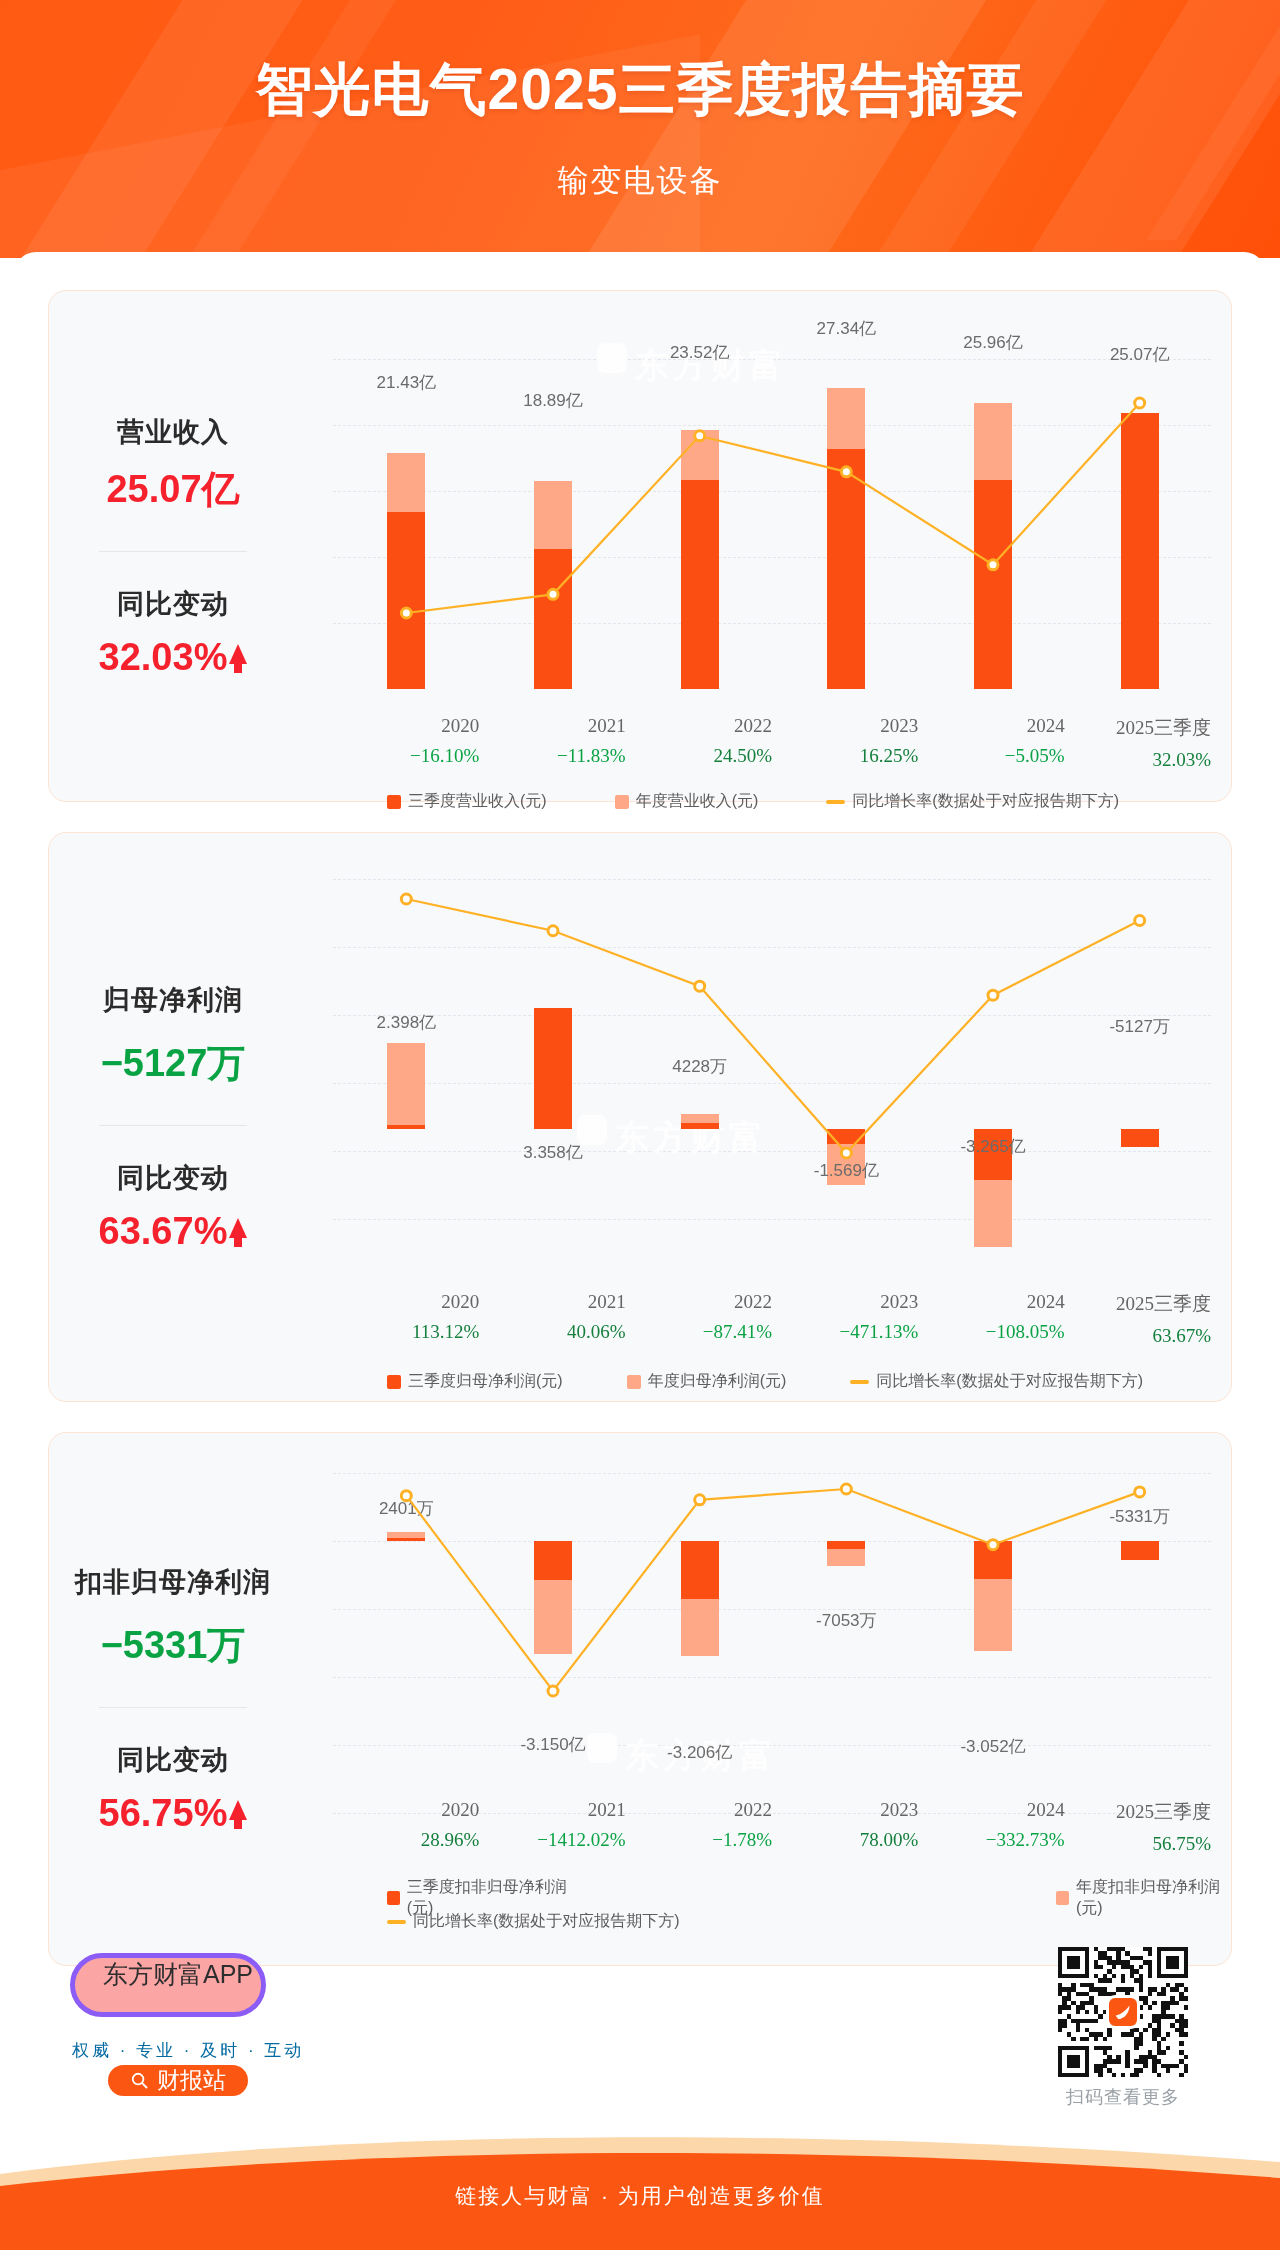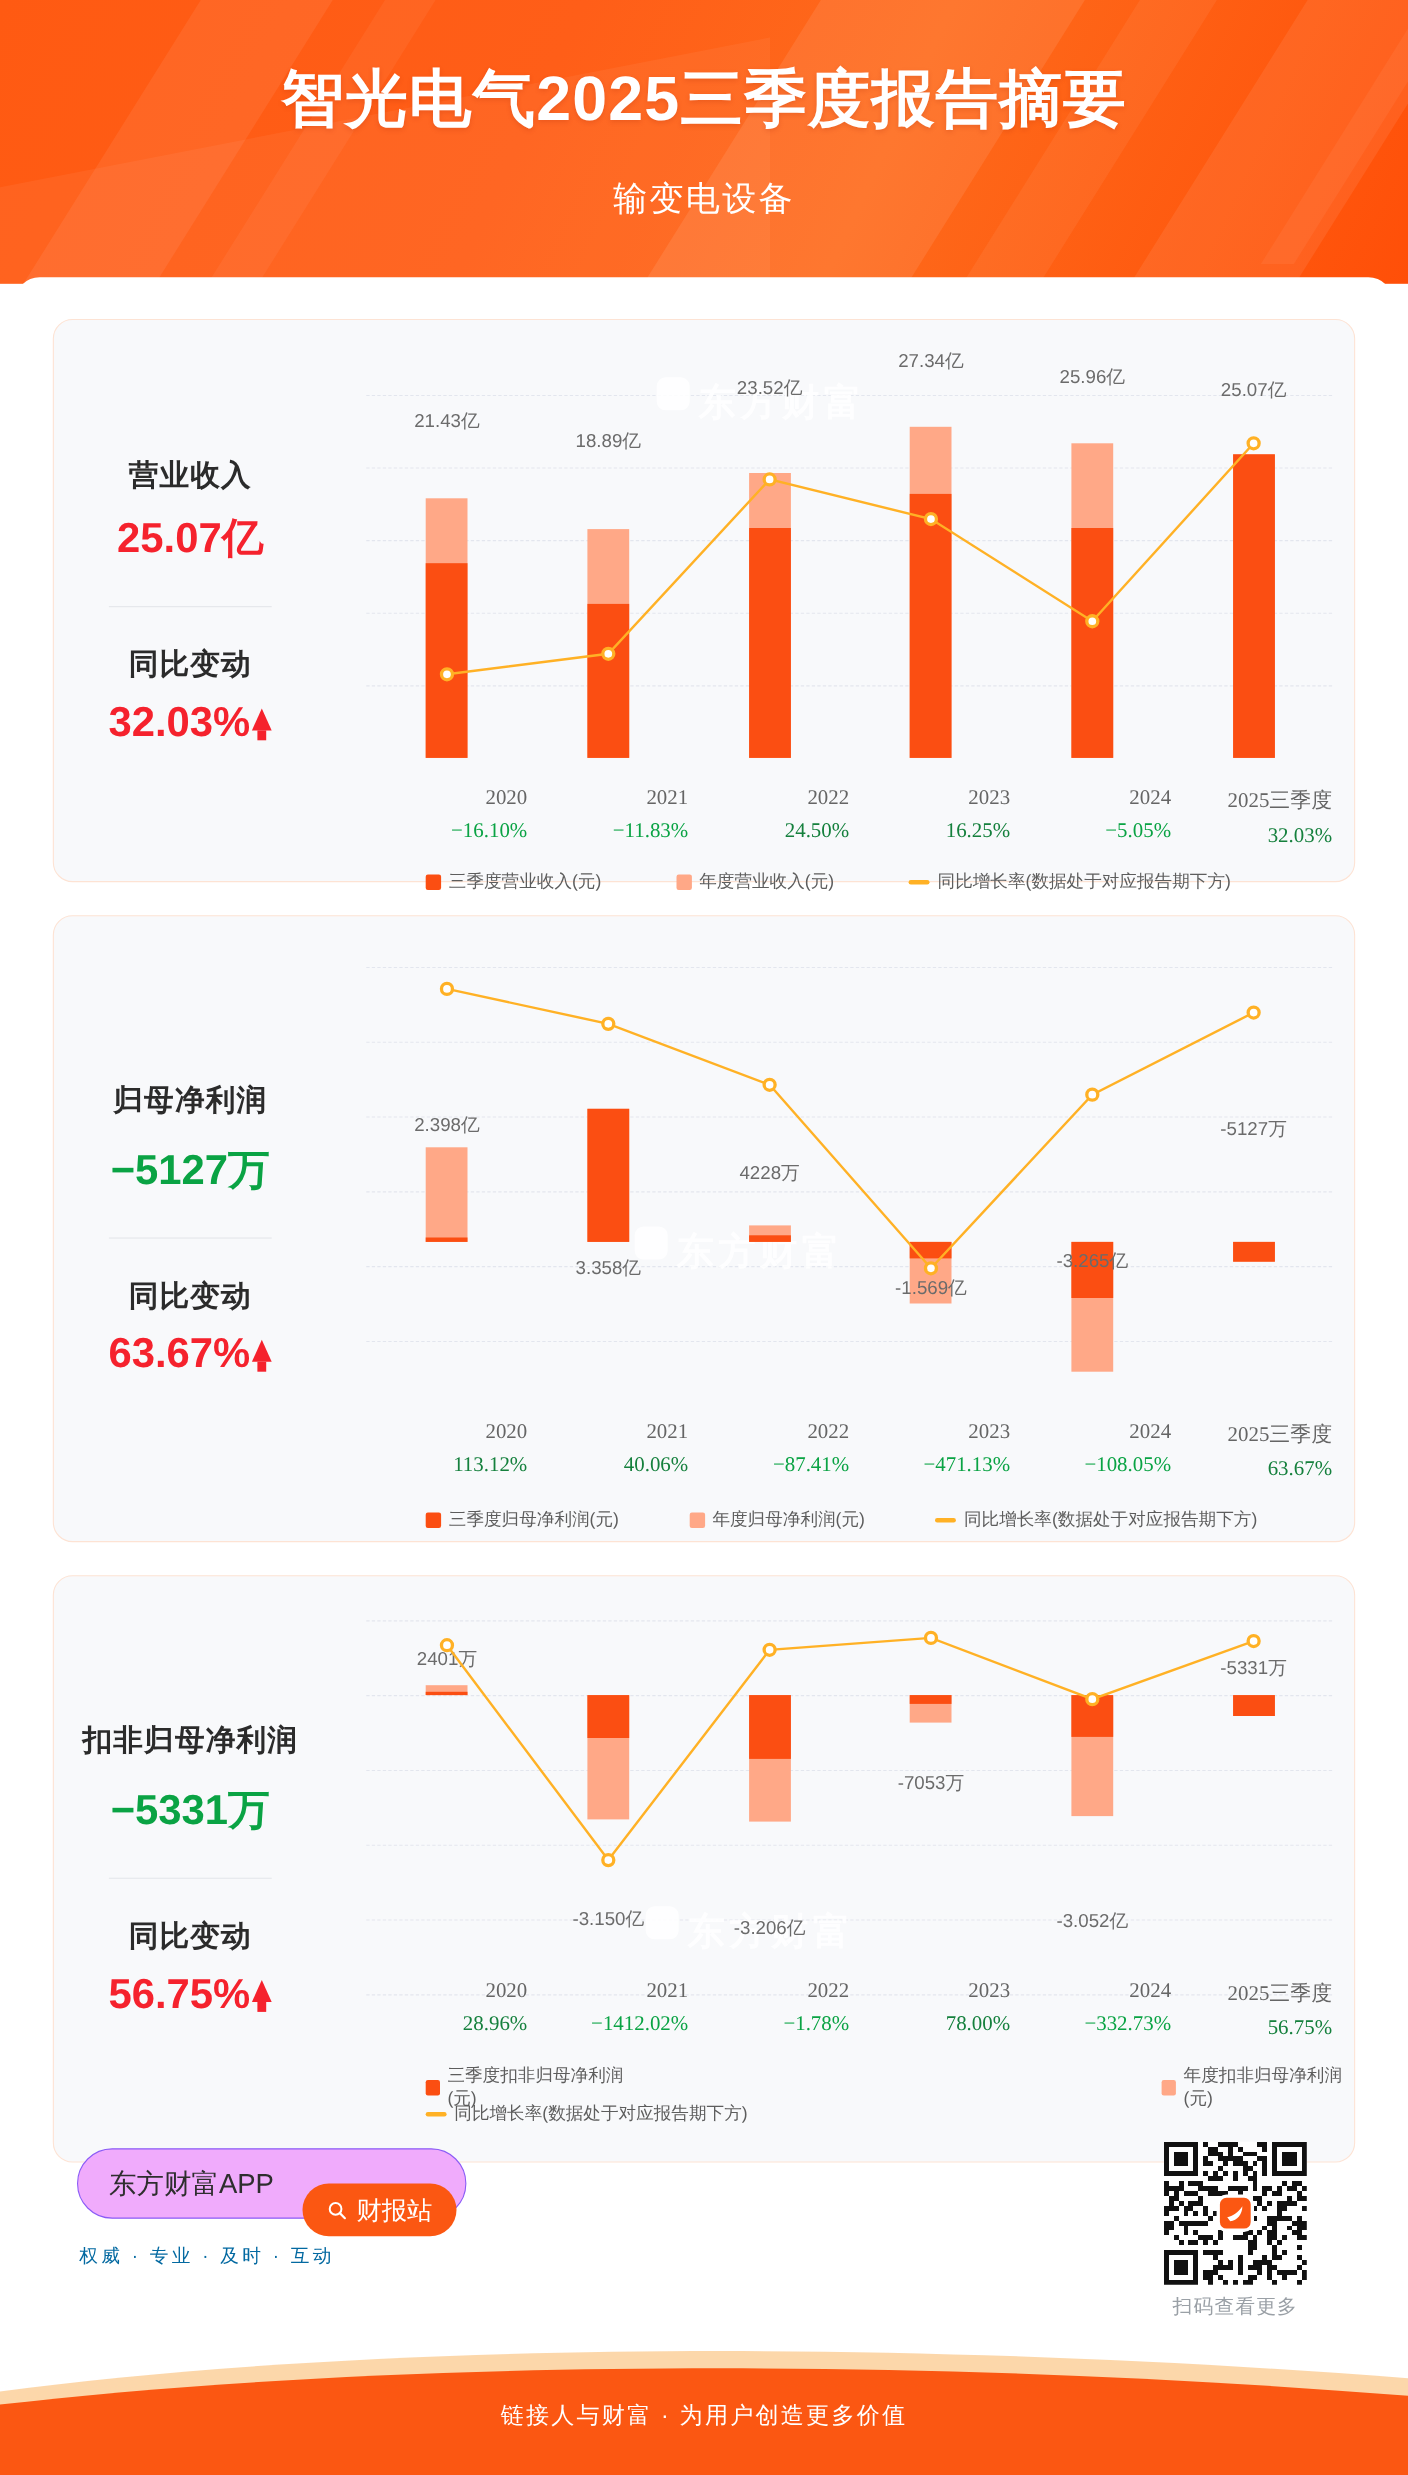--- a/index.html
+++ b/index.html
@@ -130,23 +130,24 @@
   .legend { position:absolute; display:flex; align-items:center; font-size:16px; color:#5d5d5d; }
   .lg-item { display:flex; align-items:center; gap:7px; }
   .lg-swatch { width:14px; height:14px; border-radius:2px; }
   .lg-line { width:19px; height:4px; border-radius:2px; background:#ffb125; }
 
   
   .footer { position:absolute; top:1935px; left:0; width:1280px; height:220px; }
   .app-pill {
     position:absolute; left:70px; top:18px;
     height:64px; padding:0 8px 0 28px;
-    border:1px solid #8b5cf6; border-radius:34px;
+    border:5px solid #8b5cf6; border-radius:34px;
     display:flex; align-items:center; gap:26px;
-    background:#f0abfc;
+    background:#fca5a5;
+    flex-direction:column;
   }
   .app-name { font-size:25px; color:#2e2e2e; }
   .app-btn {
     height:48px; padding:0 22px; border-radius:26px;
     background:#fb5712; color:#fff; font-size:23px;
     display:flex; align-items:center; gap:8px;margin-top:48px;
   }
   .tagline { position:absolute; left:72px; top:104px; font-size:17px; color:#0369a1; letter-spacing:3px; }
 
   .qr-wrap { position:absolute; right:82px; top:12px; width:150px; text-align:center; }

